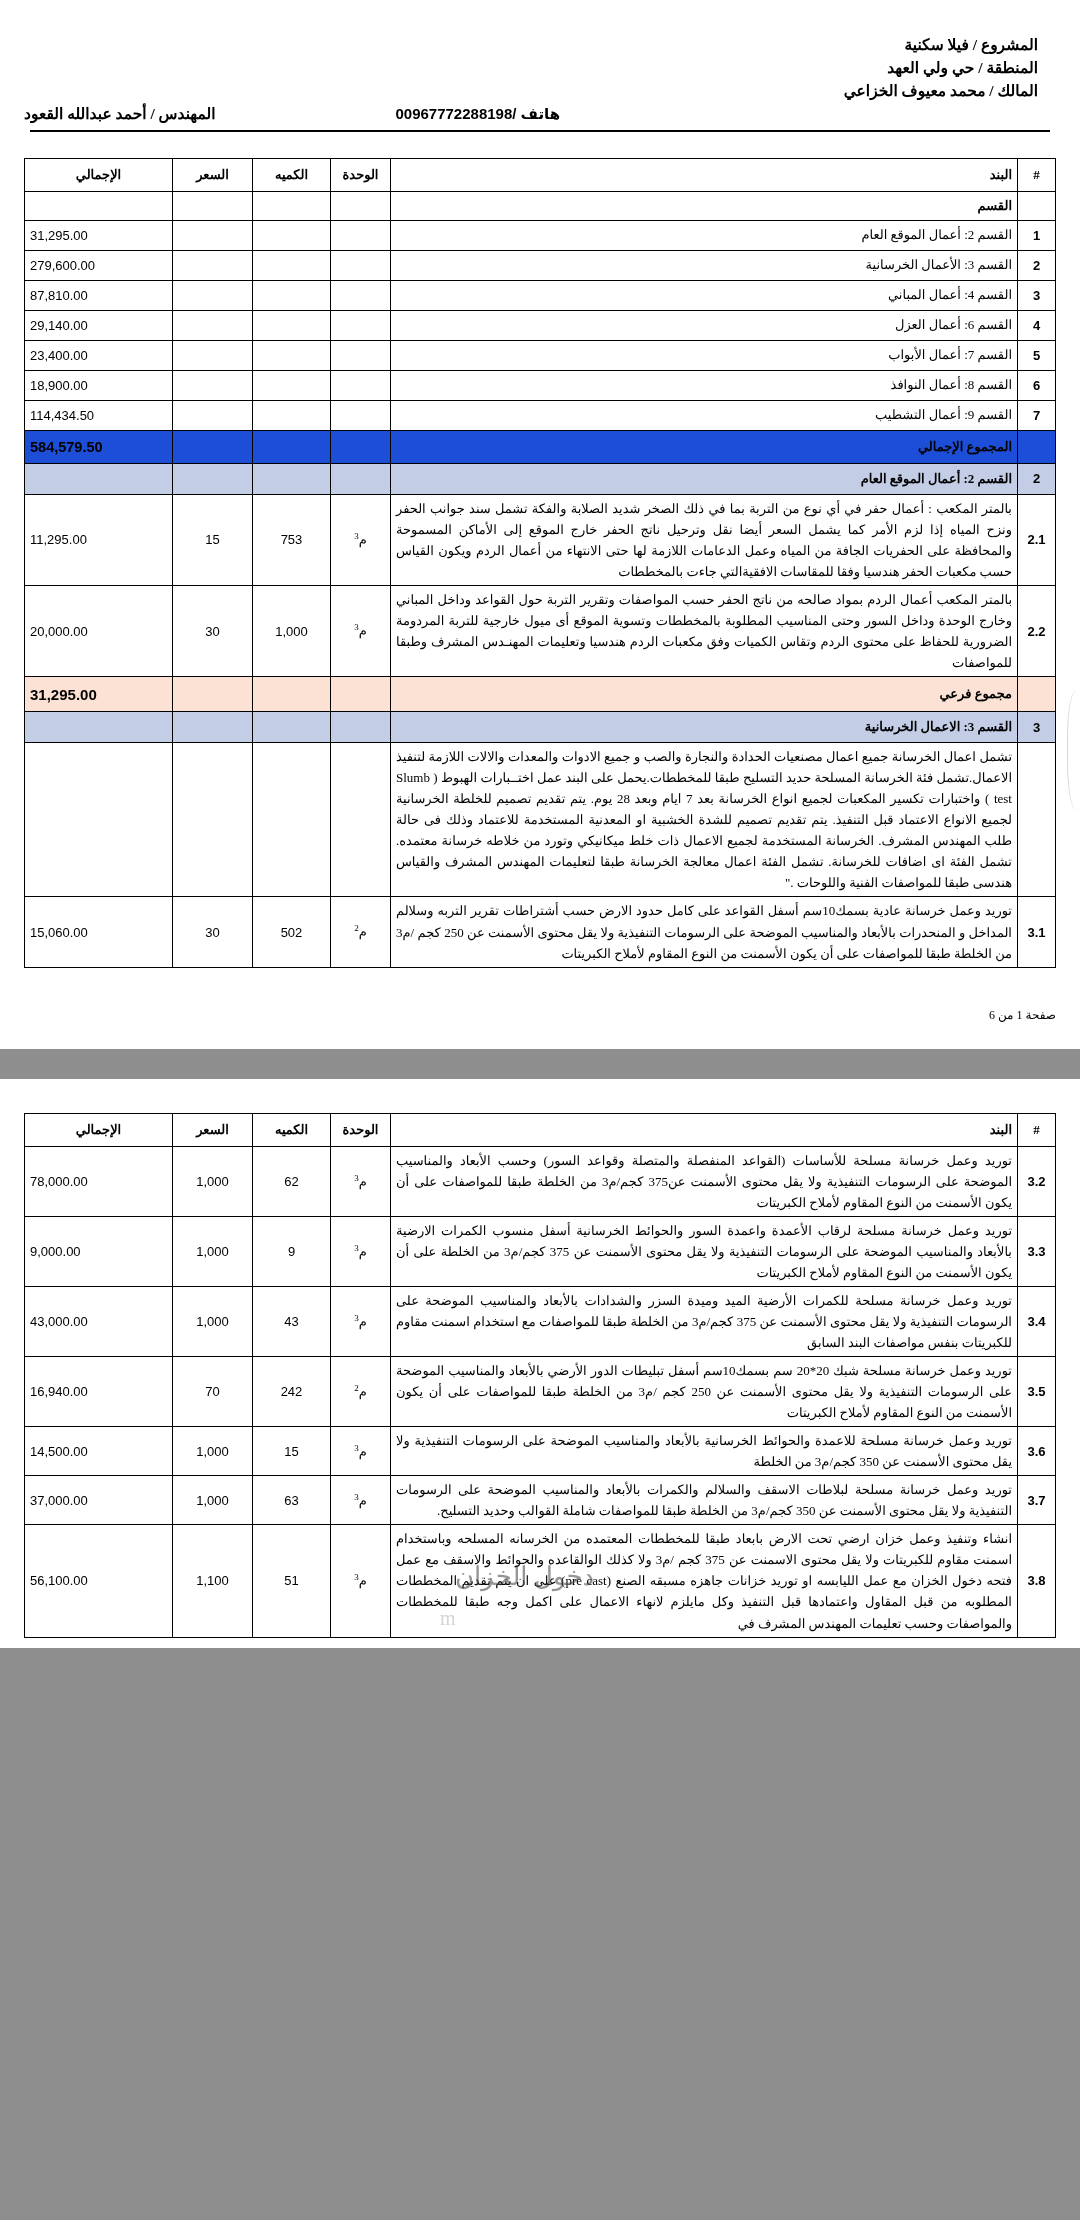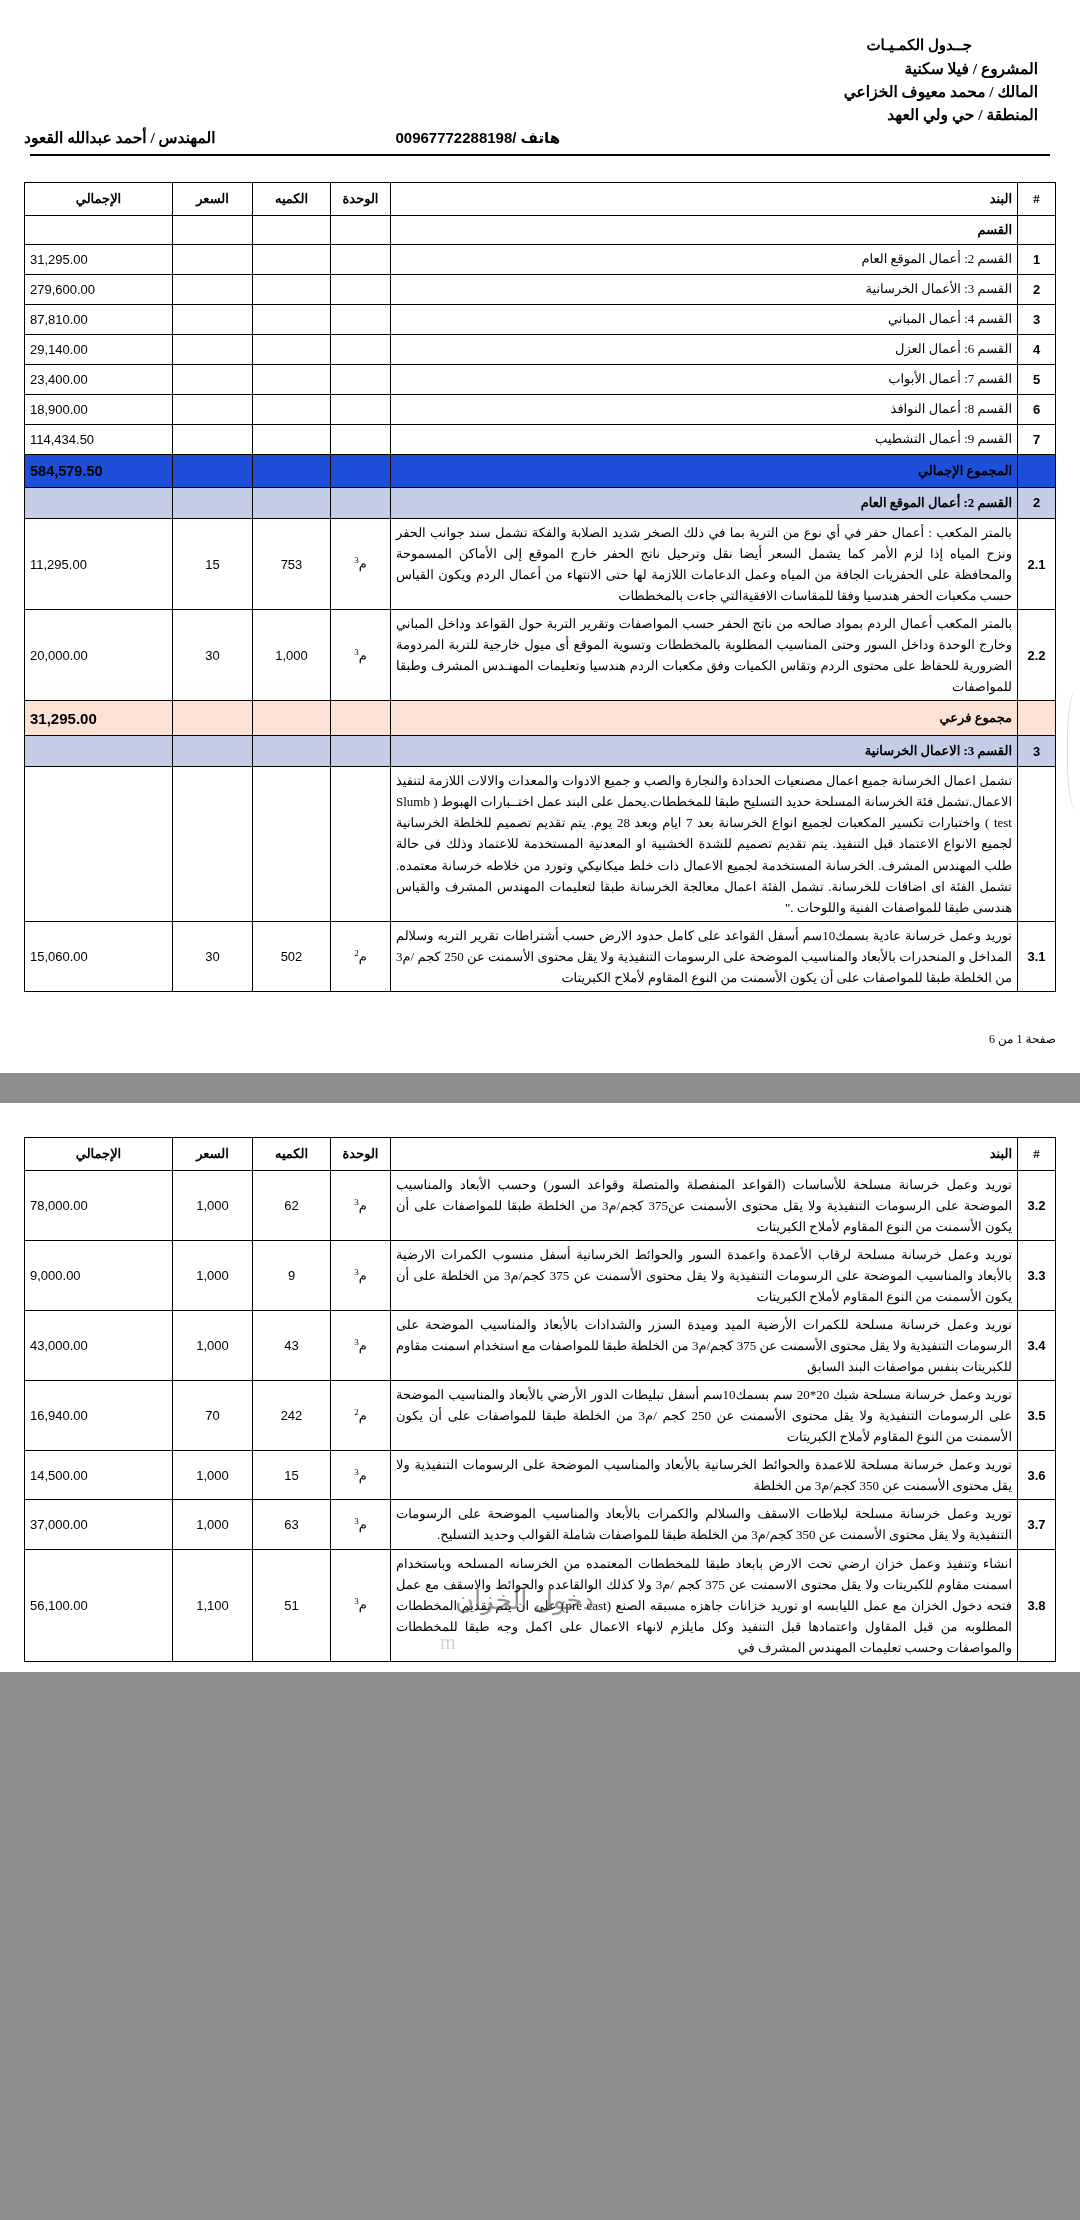--- a/index.html
+++ b/index.html
@@ -158,24 +158,23 @@
     border-left:1px solid #d8d8d8;
     border-radius:40%;
   }
 </style>
 </head>
 <body>
 
 <div class="page first">
 
   <div class="doc-head">
-    <div class="doc-title">جــدول الكمـيـات</div>
     <div class="head-line">المشروع /  فيلا سكنية</div>
+    <div class="head-line">المنطقة /  حي ولي العهد</div>
     <div class="head-line">المالك / محمد معيوف الخزاعي</div>
-    <div class="head-line">المنطقة /  حي ولي العهد</div>
     <div class="phone-row">
       <span class="eng">المهندس / أحمد عبدالله القعود</span>
       <span class="tel">هاتف /00967772288198</span>
     </div>
   </div>
   <div class="hrule"></div>
 
   <table class="boq">
     <colgroup>
       <col class="c-num">

